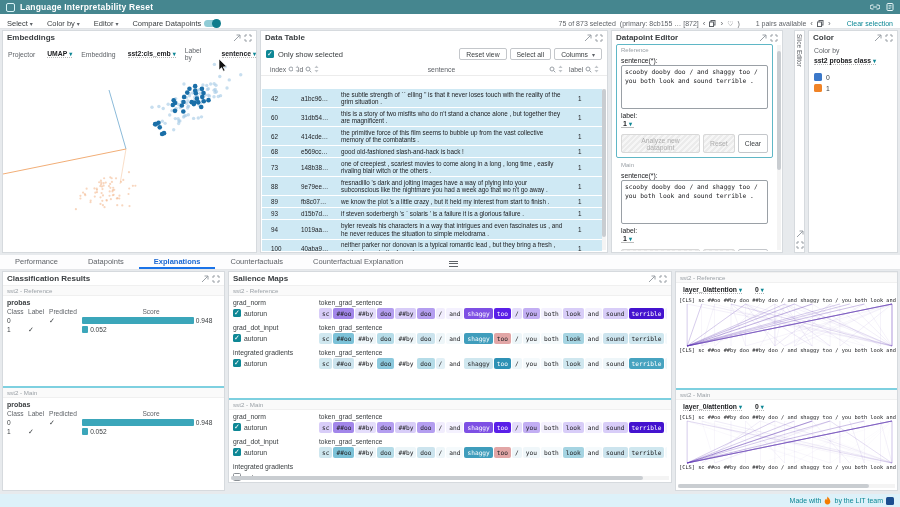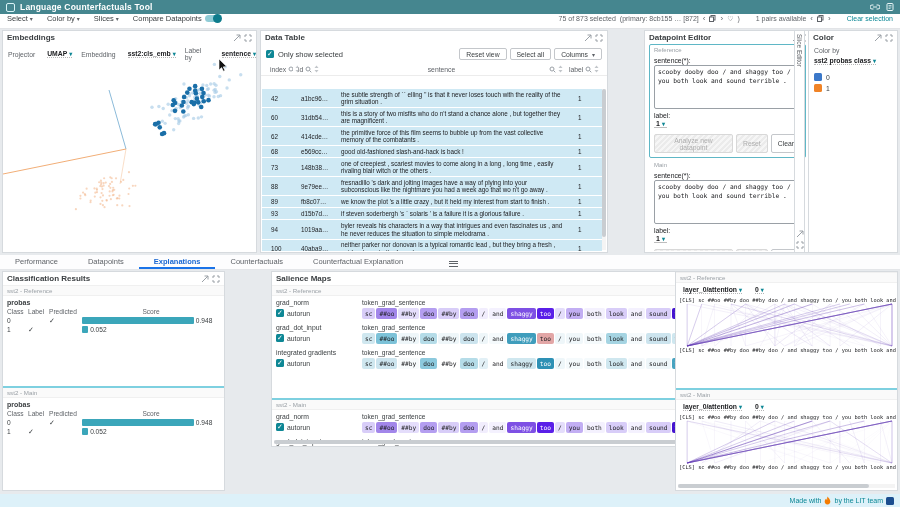--- a/index.html
+++ b/index.html
@@ -6,40 +6,40 @@
   .app{position:relative;width:900px;height:507px;overflow:hidden;background:#e7eaed;}
 
   
   .titlebar{position:absolute;left:0;top:0;width:100%;height:14px;background:#45868f;color:#fff;
     display:flex;align-items:center;gap:5px;padding:0 6px;box-sizing:border-box;}
   .logo{width:7px;height:7px;border:1px solid #d8f3f6;border-radius:2px;flex:none;}
   .apptitle{font-size:8.5px;font-weight:bold;letter-spacing:.2px;}
   .tb-icons{margin-left:auto;display:flex;gap:6px;align-items:center;}
 
   .toolbar{position:absolute;left:0;top:14px;width:100%;height:15px;background:#fff;border-bottom:1px solid #e2e4e7;
-    display:flex;align-items:flex-start;padding:0 7px;box-sizing:border-box;font-size:7.5px;color:#3c4043;}
+    display:flex;align-items:flex-end;padding:0 7px;box-sizing:border-box;font-size:7.5px;color:#3c4043;}
   .tb-left{display:flex;gap:14px;align-items:center;}
   .tb-item{display:inline-flex;align-items:center;cursor:pointer;}
   .caret{font-size:6px;color:#5f6368;margin-left:2px;}
   .tb-right{margin-left:auto;display:flex;gap:4px;align-items:center;font-size:7px;color:#5f6368;}
   .link{color:#0b8795;cursor:pointer;}
   .toggle{width:16px;height:7px;border-radius:4px;background:#90ccd6;position:relative;display:inline-block;margin-left:3px;cursor:pointer;}
   .knob{position:absolute;right:-1px;top:-1px;width:9px;height:9px;border-radius:50%;background:#0e7c8c;}
   .navch{color:#5f6368;font-size:8px;}
 
   
   .panel{position:absolute;background:#fff;border:1px solid #d6dade;box-sizing:border-box;overflow:hidden;}
   .ph{height:13px;display:flex;align-items:center;padding:0 4px;font-size:8px;font-weight:bold;color:#3c4043;flex:none;}
   .picons{margin-left:auto;display:flex;gap:3px;align-items:center;}
   .subbar{background:#fafafa;border-top:1px solid #f0f0f0;border-bottom:1px solid #f0f0f0;color:#9aa0a6;font-size:6.2px;padding:1px 4px;}
   .subbar.sep{border-top:2px solid #7ed0e0;}
 
   .p-embed{left:2px;top:30px;width:255px;height:223px;}
   .p-table{left:260px;top:30px;width:348px;height:223px;}
-  .p-editor{left:644px;top:30px;width:172px;height:223px;}
+  .p-editor{left:611px;top:30px;width:172px;height:223px;}
   .slice-tab{position:absolute;left:794px;top:30px;width:11px;height:223px;background:#fff;border:1px solid #d6dade;
     box-sizing:border-box;display:flex;flex-direction:column;align-items:center;padding:3px 0;}
   .slice-label{writing-mode:vertical-rl;font-size:6.5px;color:#5f6368;flex:1;}
   .p-color{left:808px;top:30px;width:90px;height:223px;}
 
   
   .em-controls{position:absolute;top:16px;left:5px;display:flex;gap:9px;align-items:center;font-size:6.8px;color:#5f6368;z-index:2;}
   .sel{font-weight:bold;color:#202124;border-bottom:1px dotted #b7b7b7;display:inline-flex;align-items:center;cursor:pointer;margin-left:3px;}
   .sel .caret{color:#0e8795;}
   .em-svg{position:absolute;left:0;top:13px;}
@@ -84,21 +84,21 @@
 
   
   .tabsbar{position:absolute;left:0;top:255px;width:100%;height:14px;background:#fdfdfe;border-bottom:1px solid #e4e6e9;
     display:flex;align-items:stretch;font-size:7.5px;color:#5f6368;}
   .tab{padding:0 15px;display:flex;align-items:center;border-bottom:2px solid transparent;box-sizing:border-box;cursor:pointer;}
   .tab.active{color:#1967d2;border-bottom-color:#1a73e8;font-weight:bold;}
   .hamburger{position:absolute;left:449px;top:4px;width:9px;cursor:pointer;}
   .hamburger div{height:1px;background:#5f6368;margin:1.5px 0;}
 
   .p-class{left:2px;top:271px;width:223px;height:220px;}
-  .p-sal{left:228px;top:271px;width:444px;height:176px;margin-left:43px;}
+  .p-sal{left:228px;top:271px;width:444px;height:212px;}
   .p-att{left:675px;top:271px;width:223px;height:220px;}
 
   
   .cl-section.first{height:101px;}
   .cl-group{font-size:7px;font-weight:bold;color:#3c4043;padding:3px 4px 1px;}
   .cl-grid{display:grid;grid-template-columns:21px 21px 33px 1fr;align-items:center;font-size:6.6px;color:#3c4043;padding:0 4px;min-height:9px;}
   .cl-grid.hd{color:#5f6368;}
   .score-cell{display:flex;align-items:center;gap:2px;}
   .bar{height:7px;background:#3ba6ba;border-radius:1px;}
   .chk{color:#3c4043;font-size:7px;}
@@ -126,21 +126,21 @@
   .flagicon{width:8px;height:8px;background:#1b4d8f;border-radius:1.5px;}
   svg{display:inline-block;vertical-align:middle;}
 </style>
 </head>
 <body>
 
 <div class="app">
 
   <div class="titlebar">
     <span class="logo"></span>
-    <span class="apptitle">Language Counterfactuals Tool</span>
+    <span class="apptitle">Language Interpretability Reset</span>
     <span class="tb-icons">
       <svg width="10" height="8">
           <path d="M3 4 h4 M3.5 2 H2 a2 2 0 0 0 0 4 h1.5 M6.5 2 H8 a2 2 0 0 1 0 4 H6.5" stroke="#eaf6f7" stroke-width="1" fill="none"></path>
         </svg>
       <svg width="8" height="8">
           <rect x="1" y="0.5" width="6" height="7" rx="1" stroke="#eaf6f7" fill="none"></rect>
           <path d="M2.5 2.5 h3 M2.5 4 h3 M2.5 5.5 h2" stroke="#eaf6f7" stroke-width="0.7"></path>
         </svg>
     </span>
   </div>
@@ -149,21 +149,21 @@
     <span class="tb-left">
       <span class="tb-item">
           <span>Select</span>
           <span class="caret">▾</span>
         </span>
       <span class="tb-item">
           <span>Color by</span>
           <span class="caret">▾</span>
         </span>
       <span class="tb-item">
-          <span>Slices</span>
+          <span>Editor</span>
           <span class="caret">▾</span>
         </span>
       <span class="tb-item">
           <span>Compare Datapoints</span>
         <span class="toggle">
             <span class="knob"></span>
           </span>
       </span>
     </span>
     <span class="tb-right">

